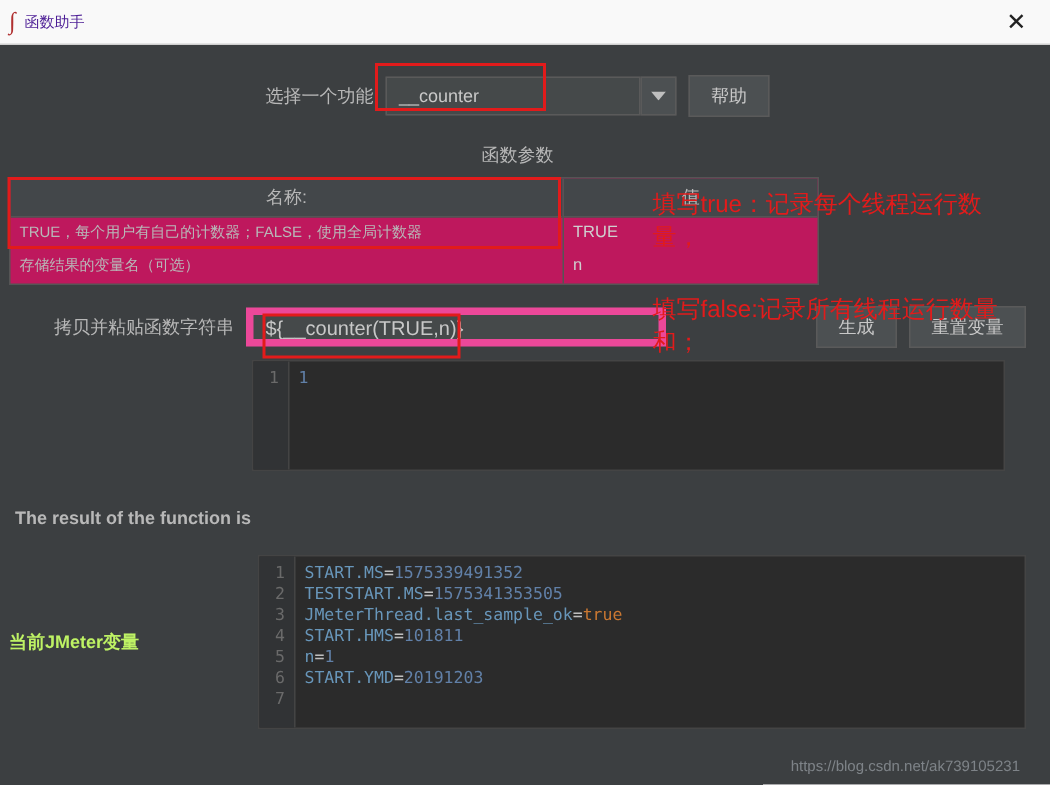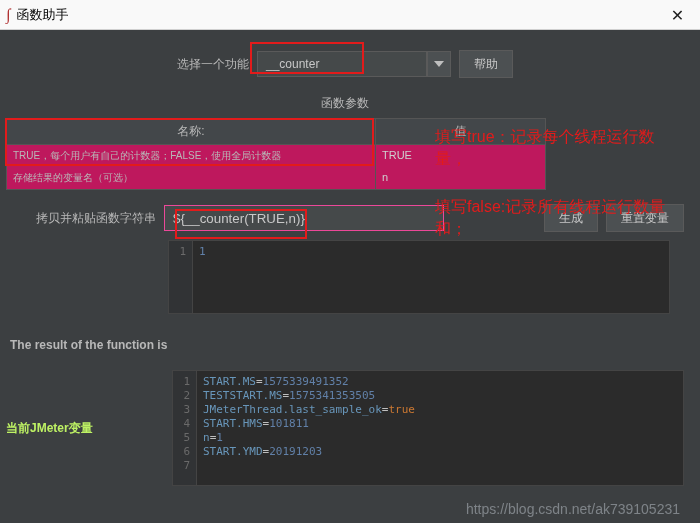--- a/index.html
+++ b/index.html
@@ -1,56 +1,56 @@
 <!DOCTYPE html>
 <html><head>
 <meta charset="utf-8">
 <style>
   * { margin: 0; padding: 0; box-sizing: border-box; }
   html, body { width: 700px; height: 523px; font-family: "Microsoft YaHei", Arial, sans-serif; font-size: 12px; color: #bfbfbf; background: #fff; }
   .window { width: 700px; height: 523px; background: #3c3f41; position: relative; overflow: hidden; }
   .titlebar { height: 30px; background: #f9f9f9; border-bottom: 1px solid #d0d0d0; display: flex; align-items: center; position: relative; }
   .title-icon { margin: 0 6px; font-style: italic; color: #b03030; font-family: serif; font-size: 16px; }
-  .title-text { color: #000000; font-size: 13px; }
+  .title-text { color: #4c1d95; font-size: 10px; }
   .close-btn { position: absolute; right: 0; top: 0; width: 45px; height: 30px; display: flex; align-items: center; justify-content: center; font-size: 16px; color: #222; cursor: pointer; }
   .body { padding: 10px 16px 0 6px; }
   .row { display: flex; align-items: center; margin-bottom: 8px; }
   .select-row { justify-content: center; gap: 8px; margin-top: 10px; margin-bottom: 17px; }
   .select-label { color: #b8b8b8; }
   .select-box { display: flex; align-items: center; position: relative; }
   .select-input { width: 170px; height: 26px; background: #45494a; border: 1px solid #5a5a5a; color: #c8c8c8; padding: 0 8px; line-height: 24px; }
   .dd-btn { width: 24px; height: 26px; background: #4c5052; border: 1px solid #5a5a5a; display: flex; align-items: center; justify-content: center; cursor: pointer; }
   .dd-btn svg { fill: #bfbfbf; }
   .btn { height: 28px; background: #4c5052; border: 1px solid #5a5a5a; color: #c8c8c8; padding: 0 14px; display: flex; align-items: center; cursor: pointer; }
   .section-header { text-align: center; color: #b8b8b8; margin: 6px 0 6px 0; }
   .params-table { width: 540px; border: 1px solid #555; background: #be185d; margin-bottom: 10px; }
   .params-head { display: flex; }
   .ph-cell { flex: 1; text-align: center; padding: 4px 0; color: #b8b8b8; border-bottom: 1px solid #555; background: #43474a; }
   .ph-cell + .ph-cell { border-left: 1px solid #555; flex: 0 0 170px; }
   .params-body .prow { display: flex; }
   .pcell-name { flex: 1; padding: 4px 6px; color: #b8b8b8; font-size: 10px; line-height: 14px; }
   .pcell-val { flex: 0 0 170px; padding: 4px 6px; color: #cfcfcf; font-size: 11px; border-left: 1px solid #555; }
   .generate-row { display: flex; align-items: center; gap: 8px; margin: 14px 0 8px 0; margin-left: 30px; }
   .gen-label { color: #b8b8b8; white-space: nowrap; }
-  .gen-input { flex: 0 0 280px; height: 26px; background: #45494a; border: 1px solid #ec4899; color: #c8c8c8; padding: 0 8px; }
+  .gen-input { flex: 0 0 280px; height: 26px; background: #45494a; border: 5px solid #ec4899; color: #c8c8c8; padding: 0 8px; }
   .code-block { position: relative; margin-left: 162px; margin-right: 14px; background: #2b2b2b; border: 1px solid #444; height: 74px; display: flex; }
   .gutter { width: 24px; background: #313335; color: #6a6a6a; text-align: right; padding: 4px 6px 0 0; font-family: monospace; font-size: 11px; line-height: 14px; border-right: 1px solid #444; }
   .code-lines { padding: 4px 6px; font-family: monospace; font-size: 11px; line-height: 14px; }
   .code-lines .ln { white-space: pre; }
   .tok-kw { color: #6896ba; }
   .tok-num { color: #6180a8; }
   .tok-bool { color: #cb7832; }
   .result-label { color: #b8b8b8; font-weight: bold; margin: 24px 0 10px 4px; }
   .vars-row { display: flex; align-items: center; gap: 10px; margin-top: 18px; }
   .vars-label { color: #bef264; font-weight: bold; white-space: nowrap; width: 156px; text-align: left; }
   .vars-block { flex: 1; background: #2b2b2b; border: 1px solid #444; height: 116px; display: flex; }
   .vars-gutter { width: 24px; background: #313335; color: #6a6a6a; text-align: right; padding: 4px 6px 0 0; font-family: monospace; font-size: 11px; line-height: 14px; border-right: 1px solid #444; }
   .vars-lines { padding: 4px 6px; font-family: monospace; font-size: 11px; line-height: 14px; }
   .vars-lines .ln { white-space: pre; }
-  .watermark { position: absolute; right: 20px; bottom: 6px; color: #9aa0a6; font-size: 14px; opacity: 0.7; }
+  .watermark { position: absolute; right: 20px; bottom: 6px; color: #9aa0a6; font-size: 10px; opacity: 0.7; }
   
   .anno { position: absolute; border: 2px solid #e21b1b; pointer-events: none; }
   .anno-select { left: 250px; top: 42px; width: 114px; height: 32px; }
   .anno-params { left: 5px; top: 118px; width: 369px; height: 48px; }
   .anno-gen { left: 175px; top: 209px; width: 132px; height: 30px; }
   
   .anno-text { position: absolute; color: #e21b1b; font-size: 16px; line-height: 22px; pointer-events: none; }
   .anno-text1 { left: 435px; top: 126px; width: 250px; }
   .anno-text2 { left: 435px; top: 196px; width: 250px; }
 </style>

